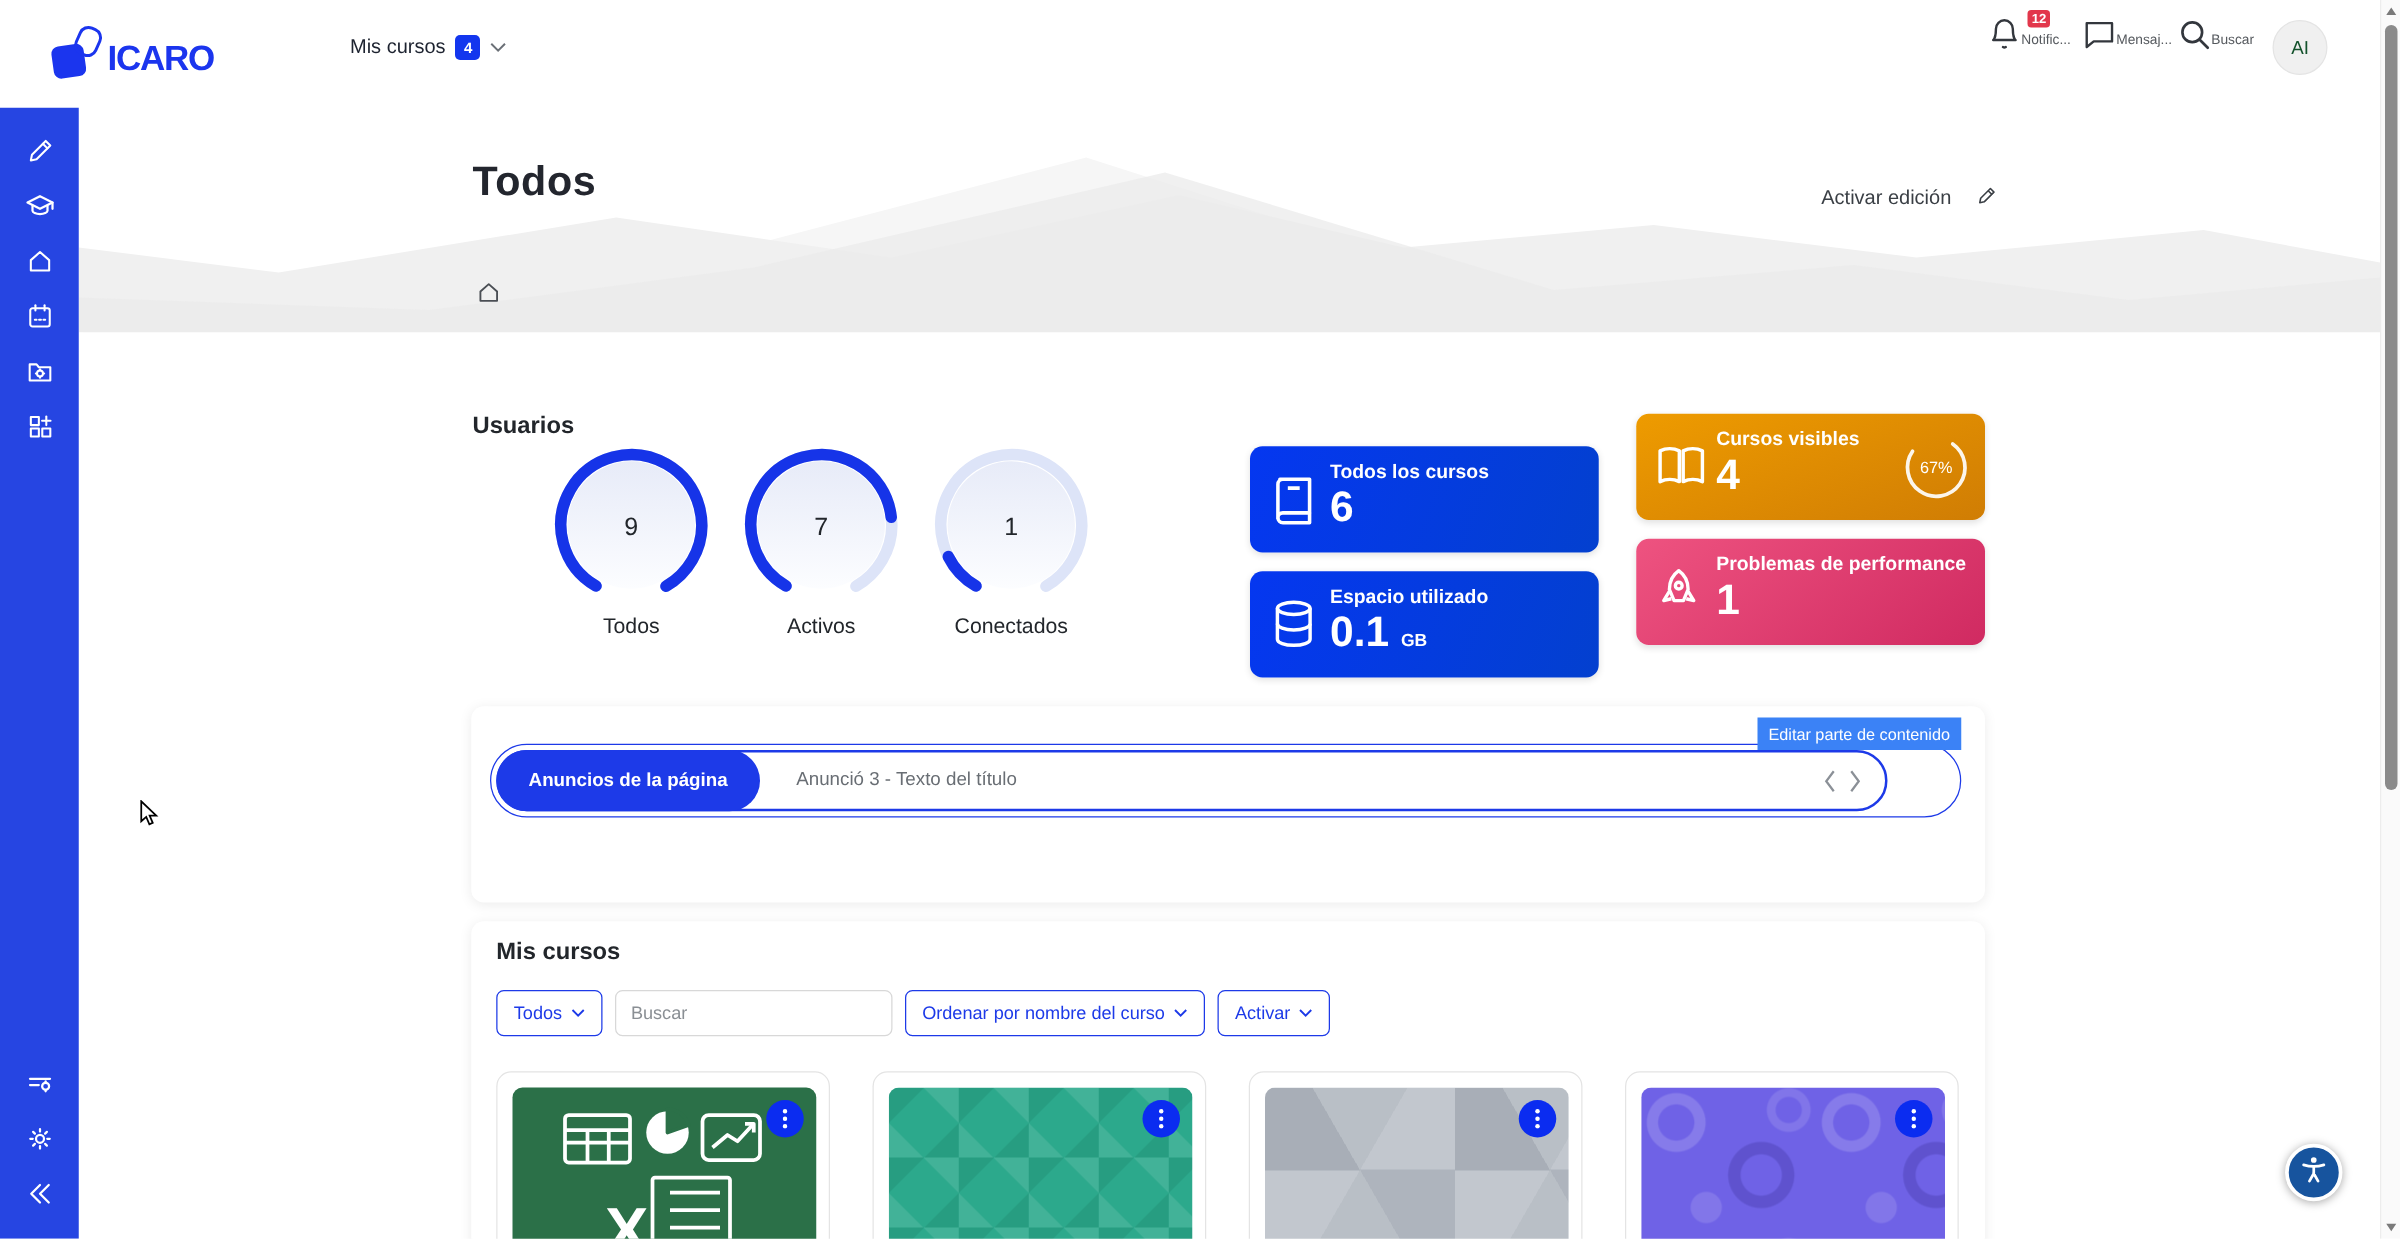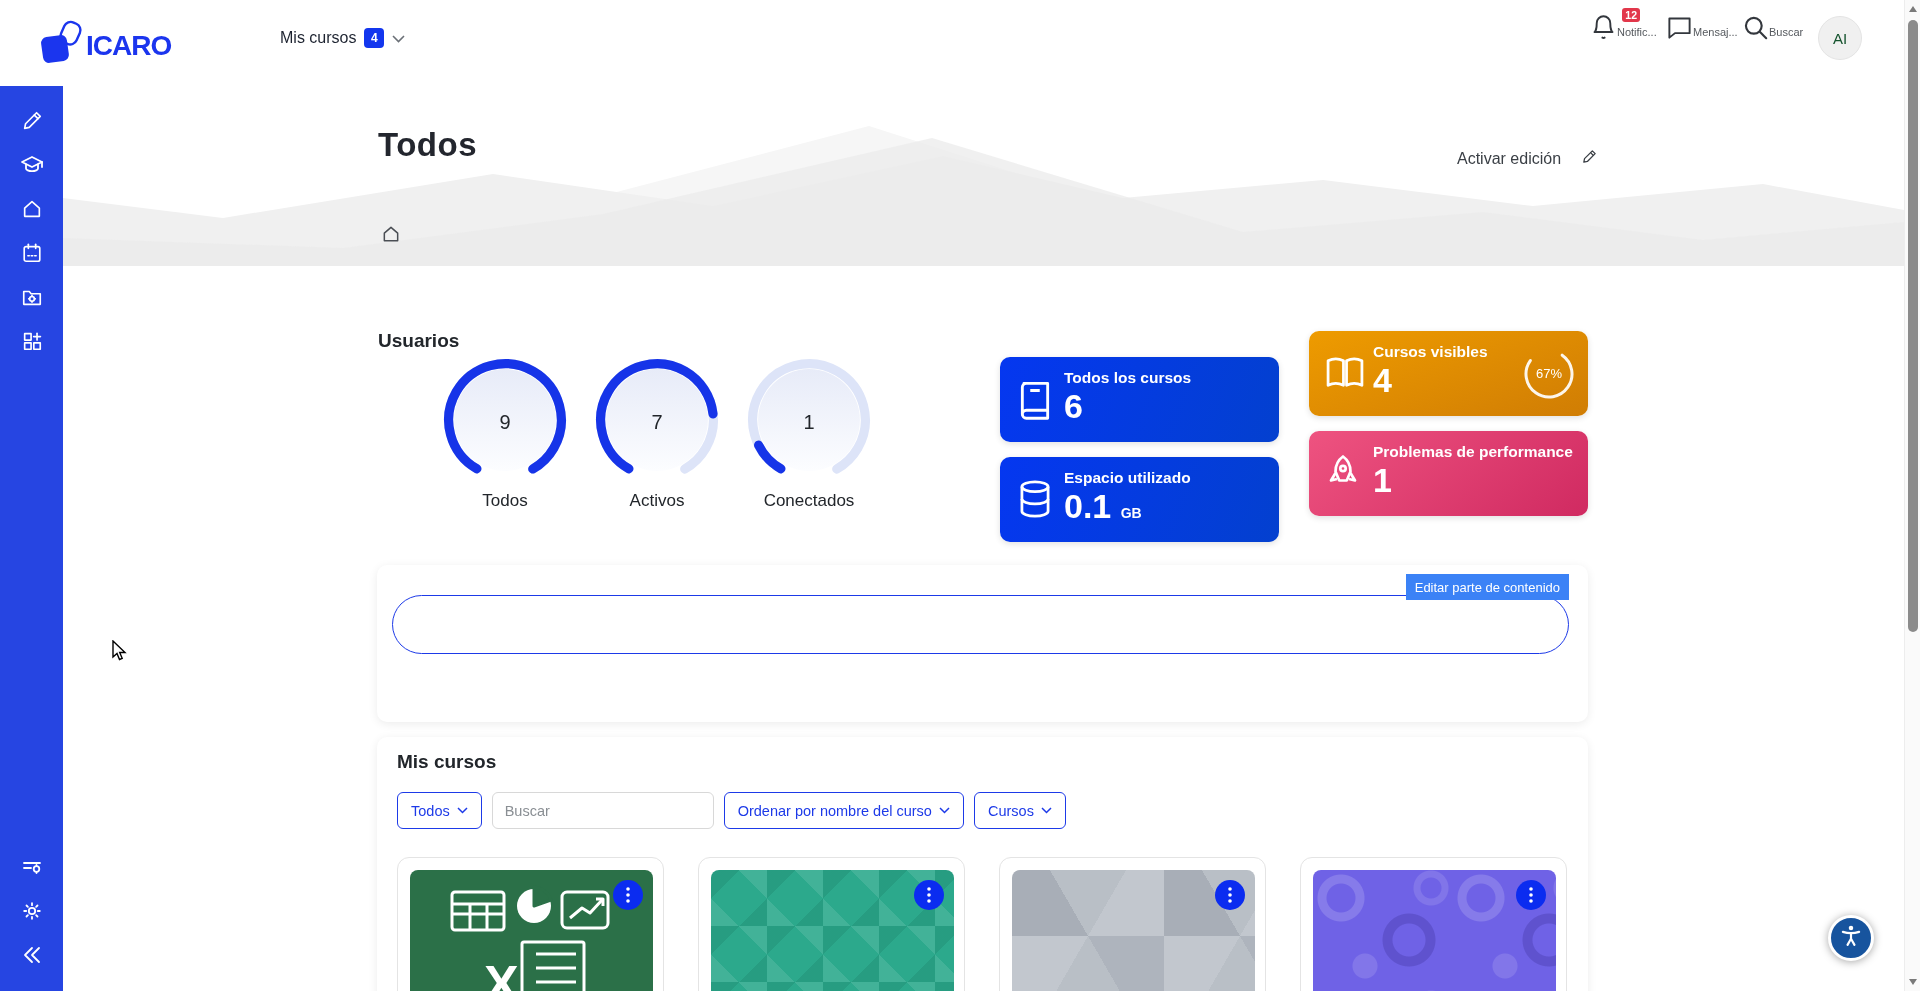--- a/index.html
+++ b/index.html
@@ -375,40 +375,56 @@
           <path d="M7 13l-3 5 4-1M17 13l3 5-4-1"></path>
       </svg>
     </span>
     <div class="s-title">Problemas de performance</div>
     <div class="s-value"><span>1</span></div>
   </div>
 
   <div class="panel panel-announce">
     <div class="region-outline"></div>
     <div class="edit-tag">Editar parte de contenido</div>
+    <div class="announce-pill">
+      <div class="announce-tab">Anuncios de la página</div>
+      <div class="announce-title">Anunció 3 - Texto del título</div>
+      <div class="announce-arrows">
+        <span>
+          <svg width="12" height="20" viewBox="0 0 12 20">
+              <polyline points="9,2 3,10 9,18" fill="none" stroke="#8b9097" stroke-width="1.8"></polyline>
+            </svg>
+        </span>
+        <span>
+          <svg width="12" height="20" viewBox="0 0 12 20">
+              <polyline points="3,2 9,10 3,18" fill="none" stroke="#8b9097" stroke-width="1.8"></polyline>
+            </svg>
+        </span>
+      </div>
+    </div>
   </div>
 
   <div class="panel panel-courses">
     <div class="courses-head">Mis cursos</div>
     <div class="filters">
       <button class="f-btn">
         <span>Todos</span>
         <svg width="11" height="7" viewBox="0 0 11 7">
             <polyline points="1,1 5.5,5.5 10,1" fill="none" stroke="#1d3ae8" stroke-width="1.5"></polyline>
           </svg>
       </button>
       <input class="f-input" type="text" placeholder="Buscar" style="">
       <button class="f-btn">
         <span>Ordenar por nombre del curso</span>
         <svg width="11" height="7" viewBox="0 0 11 7">
             <polyline points="1,1 5.5,5.5 10,1" fill="none" stroke="#1d3ae8" stroke-width="1.5"></polyline>
           </svg>
       </button>
       <button class="f-btn">
-        <span>Cursos</span>
+        <span>Activar</span>
         <svg width="11" height="7" viewBox="0 0 11 7">
             <polyline points="1,1 5.5,5.5 10,1" fill="none" stroke="#1d3ae8" stroke-width="1.5"></polyline>
           </svg>
       </button>
     </div>
 
     <div class="course-grid">
 
       <div class="course-card">
         <div class="course-img theme-excel">

